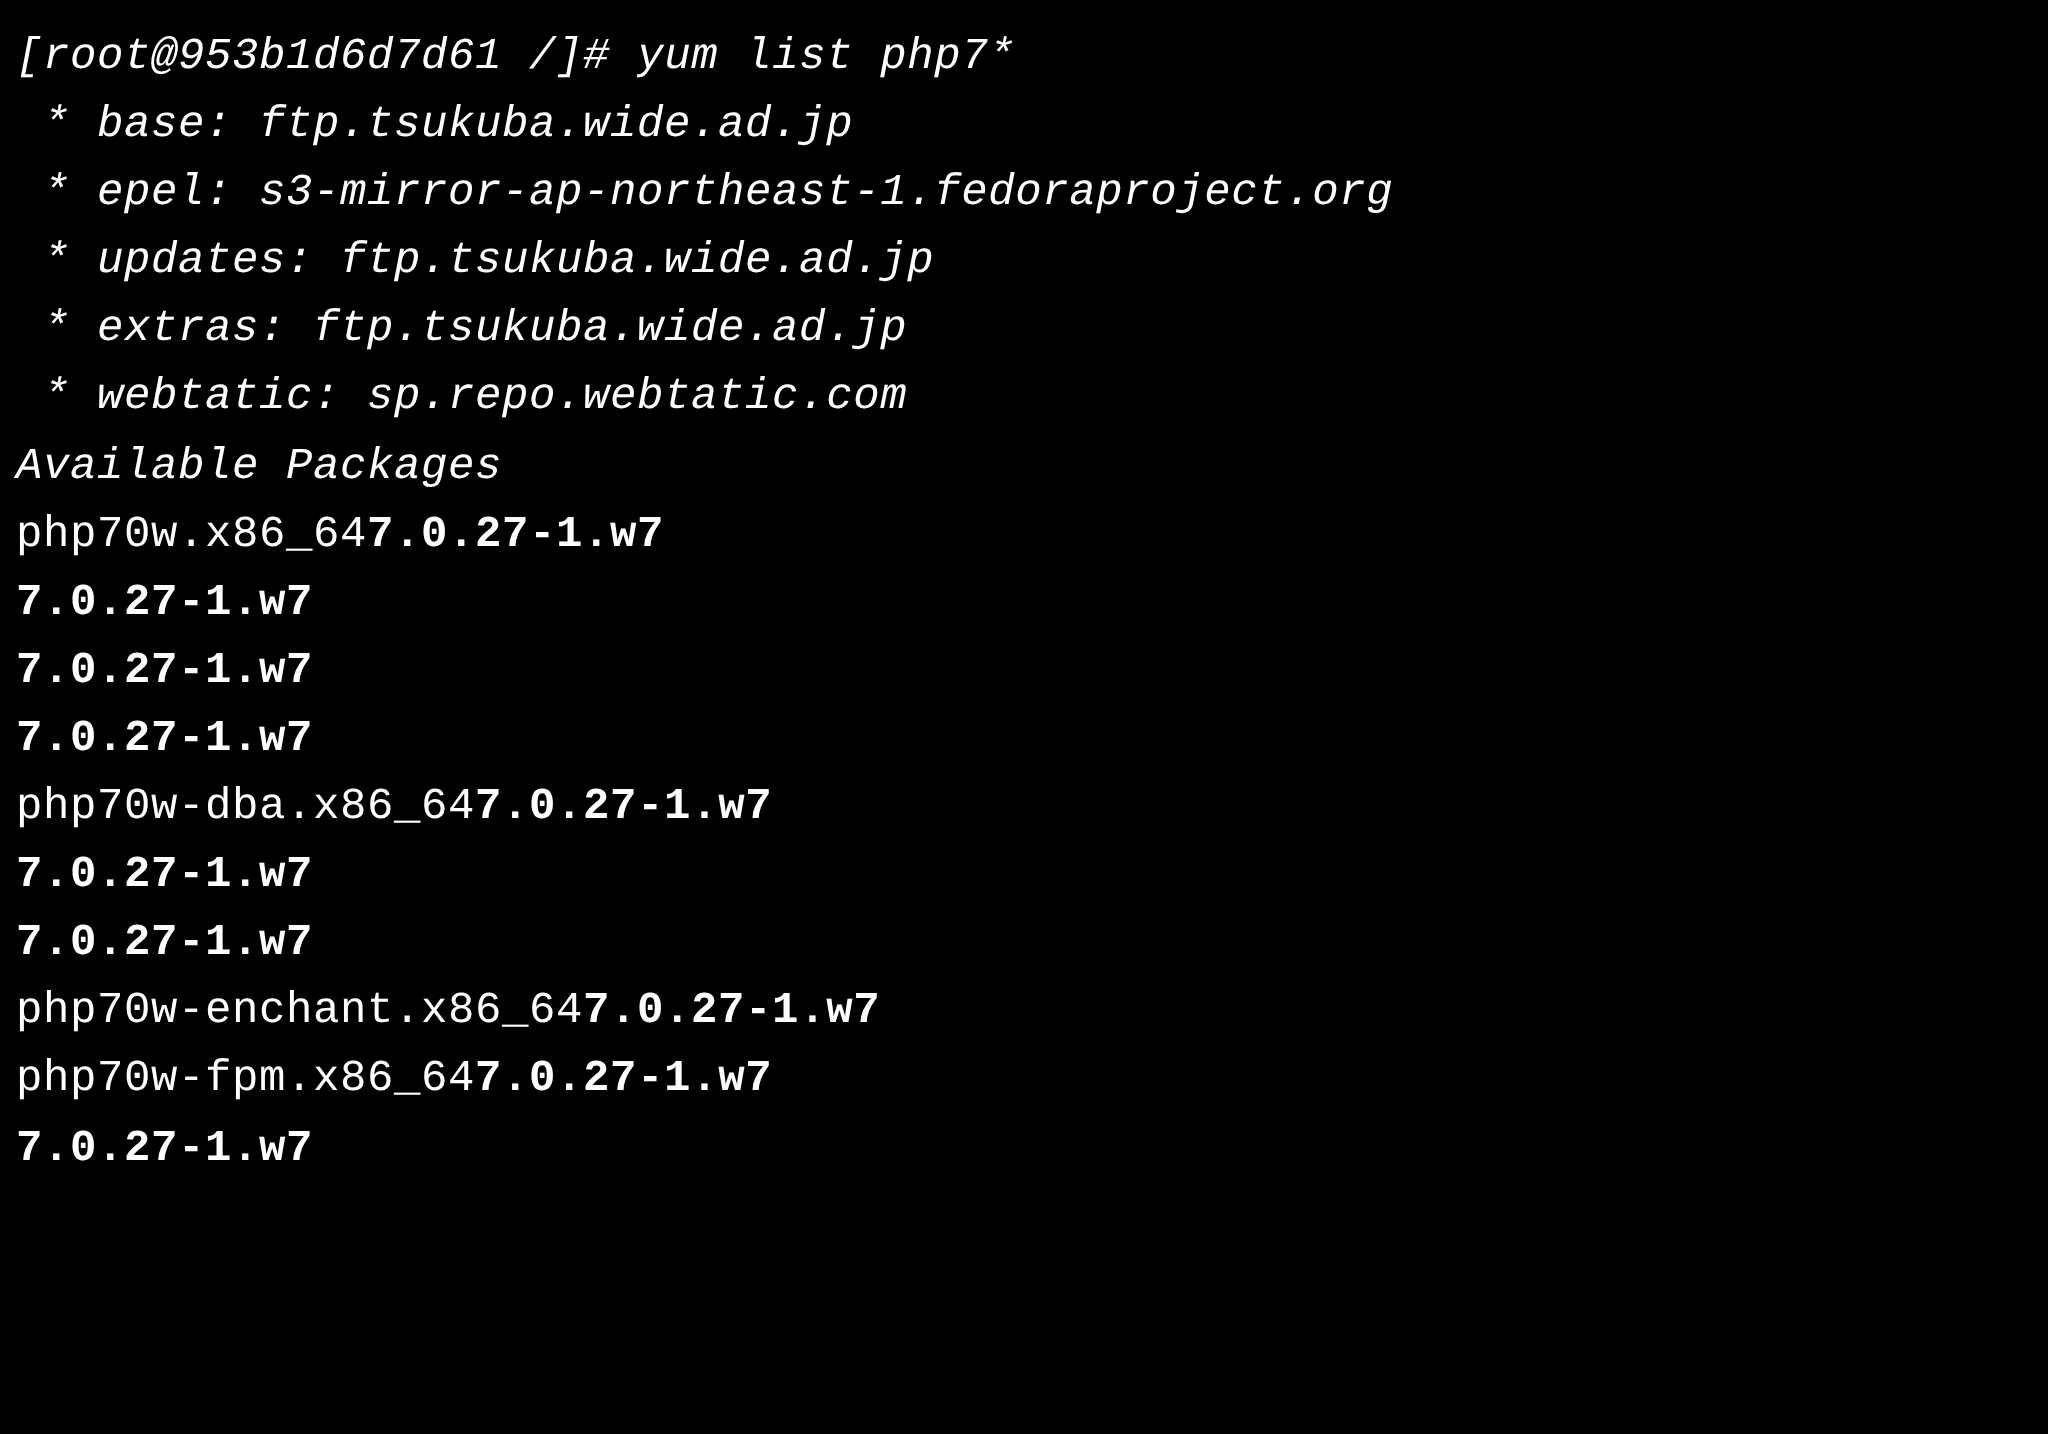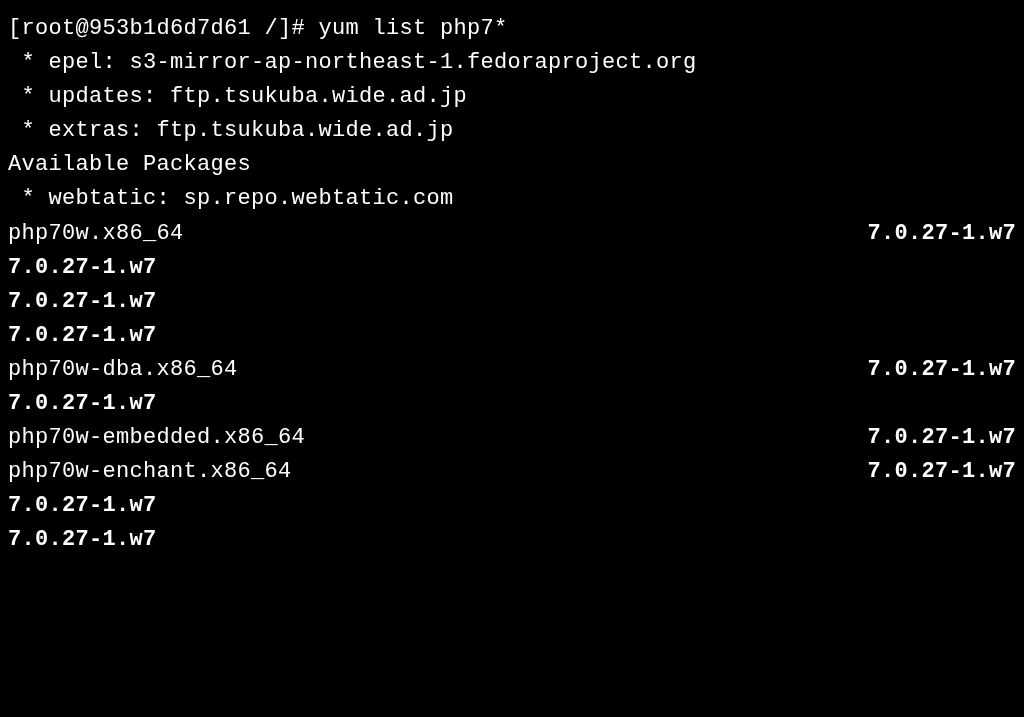--- a/index.html
+++ b/index.html
@@ -14,45 +14,47 @@
       font-size: 22px;
       line-height: 1.55;
       padding: 12px 8px;
       width: 1024px;
       height: 717px;
       overflow: hidden;
       letter-spacing: 0.3px;
     }
     .line {
       white-space: pre;
+      font-style: italic;
     }
     .package-line {
       display: flex;
-      justify-content: space-between;
+      justify-content: flex-start;
       white-space: pre;
     }
     .package-name {
       flex: 0 0 auto;
     }
     .package-version {
       flex: 0 0 auto;
       text-align: right;
       font-weight: bold;
     }
   </style>
 </head>
 <body>
 
 <div>
   <div class="line"><span>[root@953b1d6d7d61 /]#</span> <span>yum list php7*</span></div>
+  <div class="line"> * base: ftp.tsukuba.wide.ad.jp</div>
   <div class="line"> * epel: s3-mirror-ap-northeast-1.fedoraproject.org</div>
   <div class="line"> * updates: ftp.tsukuba.wide.ad.jp</div>
   <div class="line"> * extras: ftp.tsukuba.wide.ad.jp</div>
+  <div class="line"> * webtatic: sp.repo.webtatic.com</div>
   <div class="line">Available Packages</div>
-  <div class="line"> * webtatic: sp.repo.webtatic.com</div>
   <div class="package-line">
     <span class="package-name">php70w.x86_64</span>
     <span class="package-version">7.0.27-1.w7</span>
   </div>
   <div class="package-line">
     <span class="package-version">7.0.27-1.w7</span>
   </div>
   <div class="package-line">
     <span class="package-version">7.0.27-1.w7</span>
   </div>
@@ -60,26 +62,26 @@
     <span class="package-version">7.0.27-1.w7</span>
   </div>
   <div class="package-line">
     <span class="package-name">php70w-dba.x86_64</span>
     <span class="package-version">7.0.27-1.w7</span>
   </div>
   <div class="package-line">
     <span class="package-version">7.0.27-1.w7</span>
   </div>
   <div class="package-line">
-    <span class="package-name">php70w-embedded.x86_64</span>
     <span class="package-version">7.0.27-1.w7</span>
   </div>
   <div class="package-line">
     <span class="package-name">php70w-enchant.x86_64</span>
     <span class="package-version">7.0.27-1.w7</span>
   </div>
   <div class="package-line">
+    <span class="package-name">php70w-fpm.x86_64</span>
     <span class="package-version">7.0.27-1.w7</span>
   </div>
   <div class="package-line">
     <span class="package-version">7.0.27-1.w7</span>
   </div>
 </div>
 
 </body></html>

